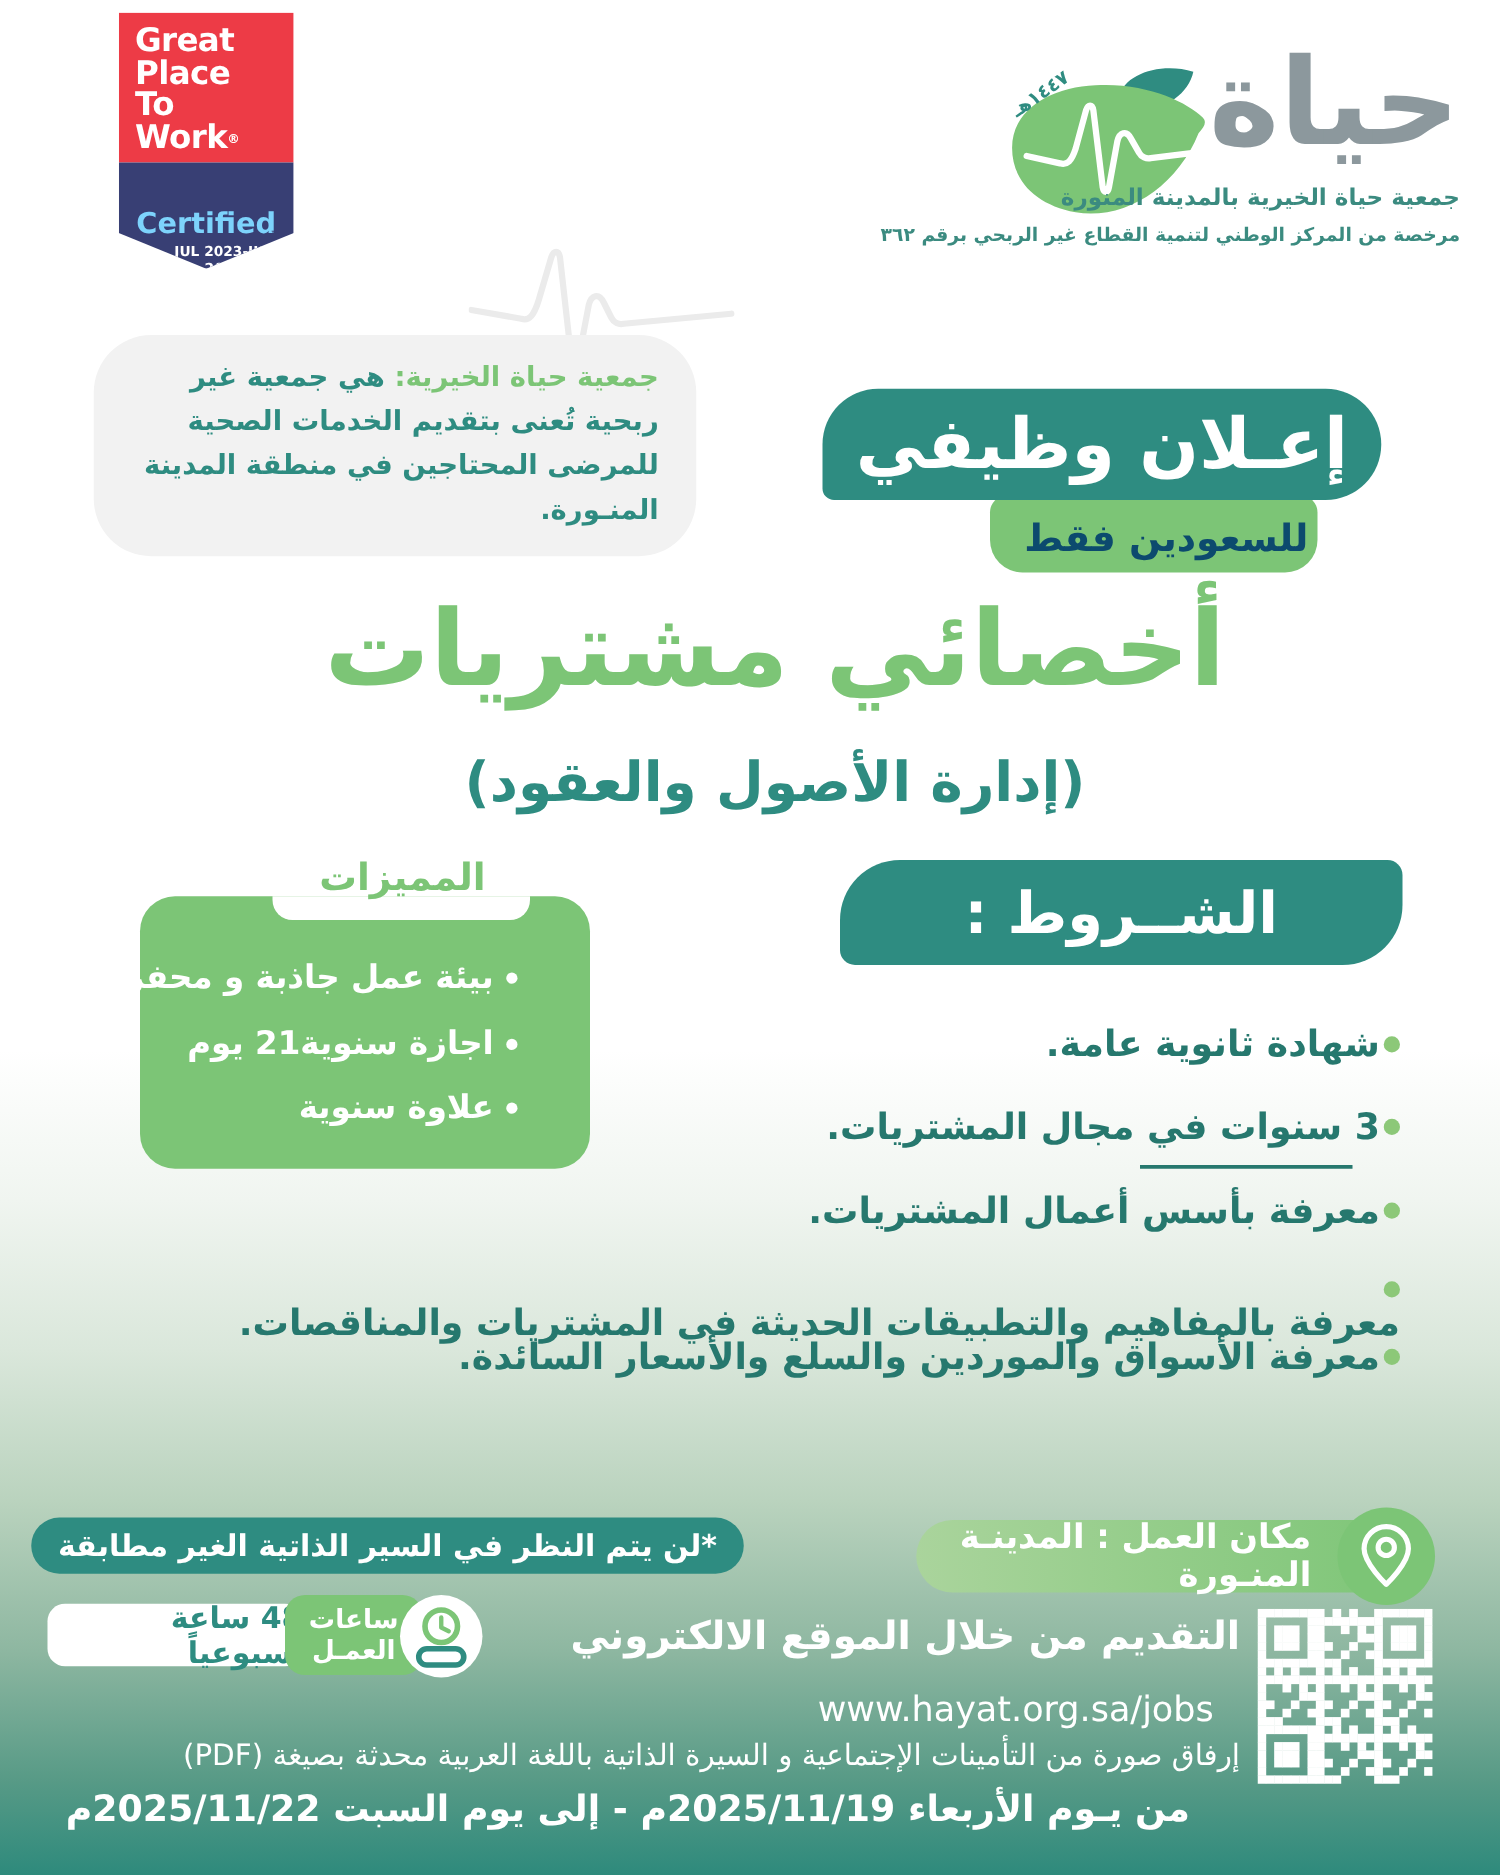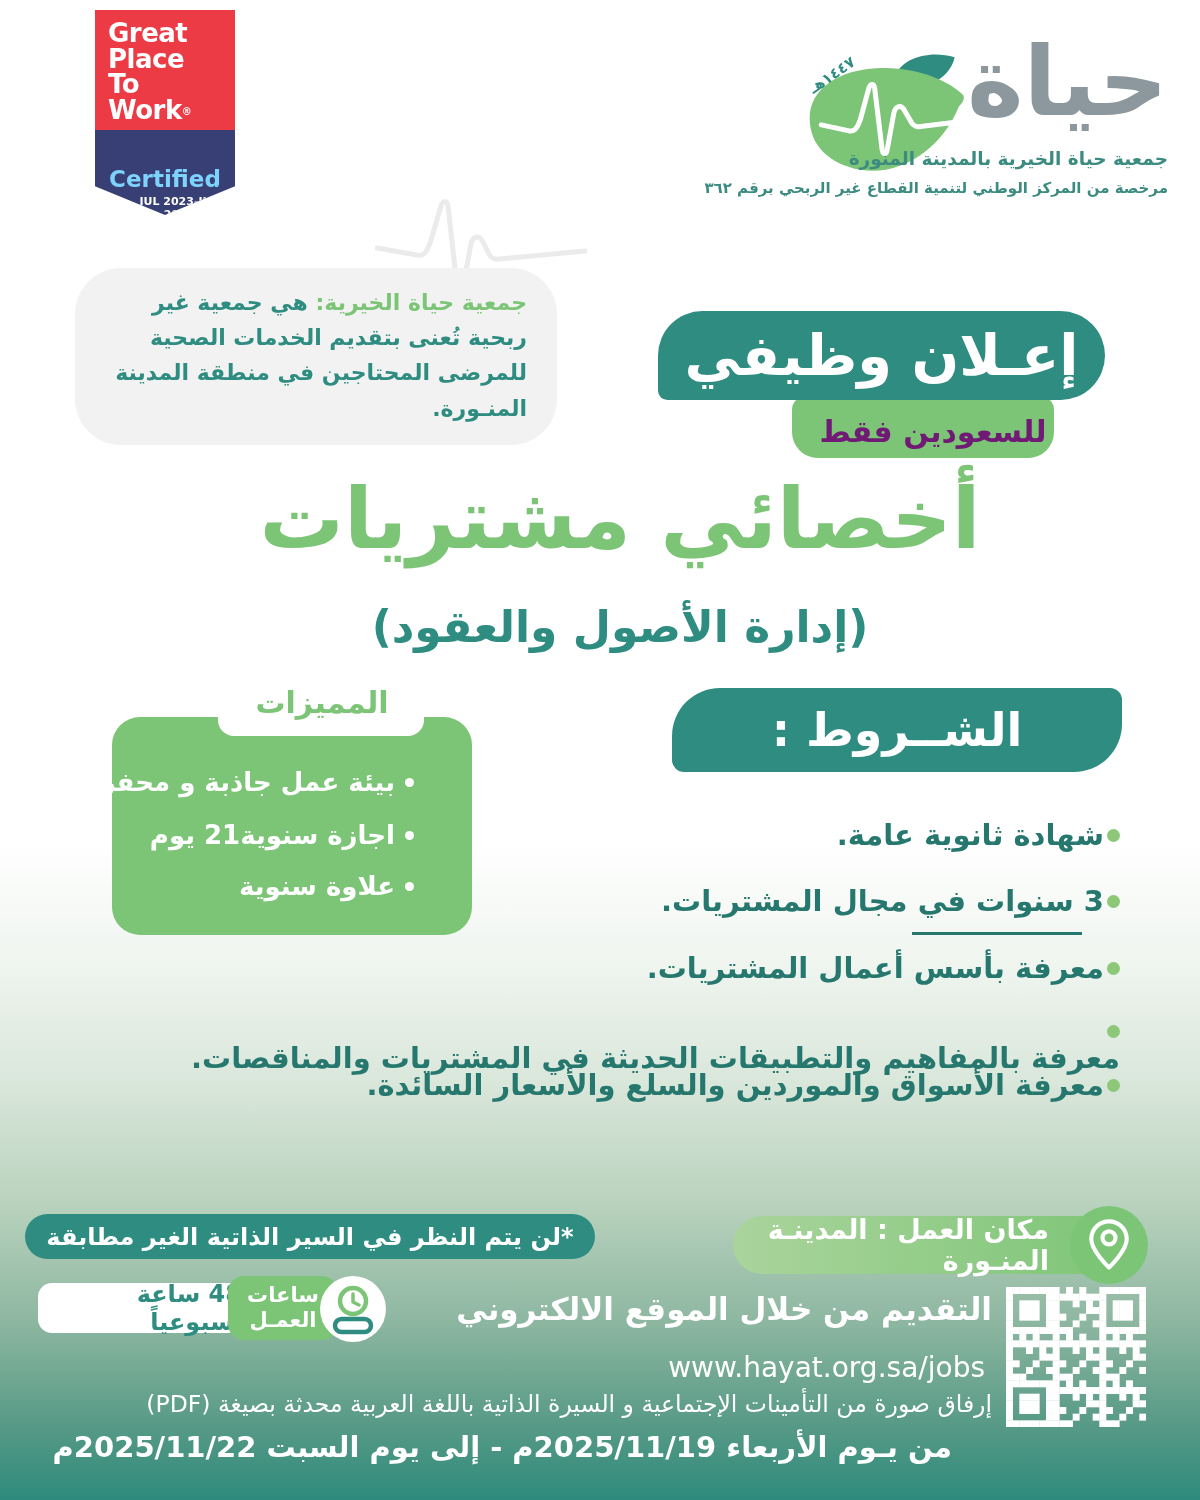--- a/index.html
+++ b/index.html
@@ -47,21 +47,21 @@
   .intro-lead { color:#7CC576; }
 
   
   .ann-banner { left:658px; top:311px; width:447px; height:89px; background:#2E8C81;
                 border-radius:48px 48px 48px 10px; z-index:2;
                 display:flex; align-items:center; justify-content:center; }
   .ann-title { color:#fff; font-size:56px; font-weight:bold; }
   .ann-sub { left:792px; top:396px; width:262px; height:62px; background:#7CC576;
              border-radius:14px 14px 26px 26px; z-index:1;
              display:flex; align-items:flex-end; justify-content:center; padding-bottom:9px; }
-  .ann-sub-text { color:#701a75; font-size:30px; font-weight:bold;margin-left:20px; }
+  .ann-sub-text { color:#0c4a6e; font-size:30px; font-weight:bold;margin-left:20px; }
 
   
   .job-title { left:160px; top:470px; width:920px; text-align:center;
                font-size:84px; font-weight:bold; color:#7CC576; }
   .job-sub { left:160px; top:601px; width:920px; text-align:center;
              font-size:44px; font-weight:bold; color:#2E8C81; }
 
   
   .benefits-title { left:222px; top:685px; width:200px; text-align:center;
                     font-size:30px; font-weight:bold; color:#7CC576; z-index:3; }
@@ -104,21 +104,21 @@
   .loc-pill { left:733px; top:1216px; width:404px; height:58px; border-radius:29px;
               background:linear-gradient(90deg,#AAD49C 0%, #7CC576 100%);
               display:flex; align-items:center; justify-content:flex-end;
               padding-right:88px; }
   .loc-text { color:#fff; font-size:27px; font-weight:bold; }
   .loc-circle { left:1070px; top:1206px; width:78px; height:78px; border-radius:50%;
                 background:#7CC576; display:flex; align-items:center; justify-content:center; }
 
   .apply-heading { right:208px; top:1291px; color:#fff; font-size:31px; font-weight:bold; }
   .qr { left:1006px; top:1287px; width:140px; height:140px; }
-  .website { right:215px; top:1351px; color:#fff; font-size:28px; }
+  .website { right:229px; top:1351px; color:#fff; font-size:28px; }
   .attach { right:208px; top:1390px; color:#fff; font-size:23.5px; white-space:nowrap; }
   .dates { right:248px; top:1430px; color:#fff; font-size:29px; font-weight:bold;
            white-space:nowrap; }
 </style>
 </head>
 <body>
 
 <div class="poster">
 
   <div class="abs gptw">

